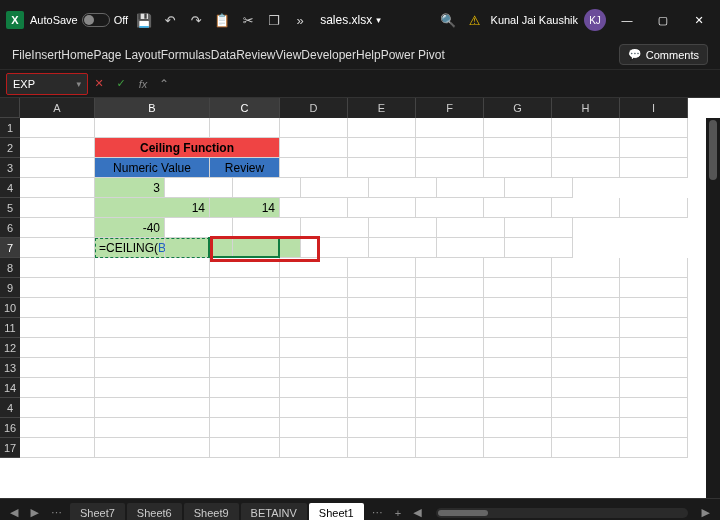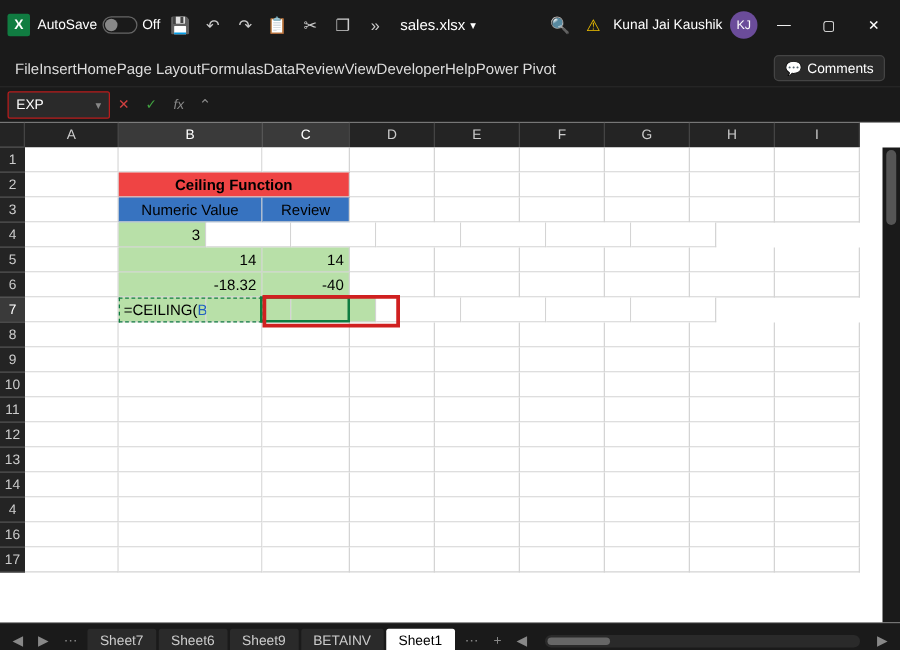--- a/index.html
+++ b/index.html
@@ -200,21 +200,20 @@
         <div class="cell green" style="width: 70px;">14</div>
         <div class="cell" style="width: 68px;"></div>
         <div class="cell" style="width: 68px;"></div>
         <div class="cell" style="width: 68px;"></div>
         <div class="cell" style="width: 68px;"></div>
         <div class="cell" style="width: 68px;"></div>
         <div class="cell" style="width: 68px;"></div>
       </div>
       <div class="cell-row">
         <div class="cell" style="width: 75px;"></div>
-        <div class="cell green" style="width: 115px;">-18.32</div>
         <div class="cell green" style="width: 70px;">-40</div>
         <div class="cell" style="width: 68px;"></div>
         <div class="cell" style="width: 68px;"></div>
         <div class="cell" style="width: 68px;"></div>
         <div class="cell" style="width: 68px;"></div>
         <div class="cell" style="width: 68px;"></div>
         <div class="cell" style="width: 68px;"></div>
       </div>
       <div class="cell-row">
         <div class="cell" style="width: 75px;"></div>

